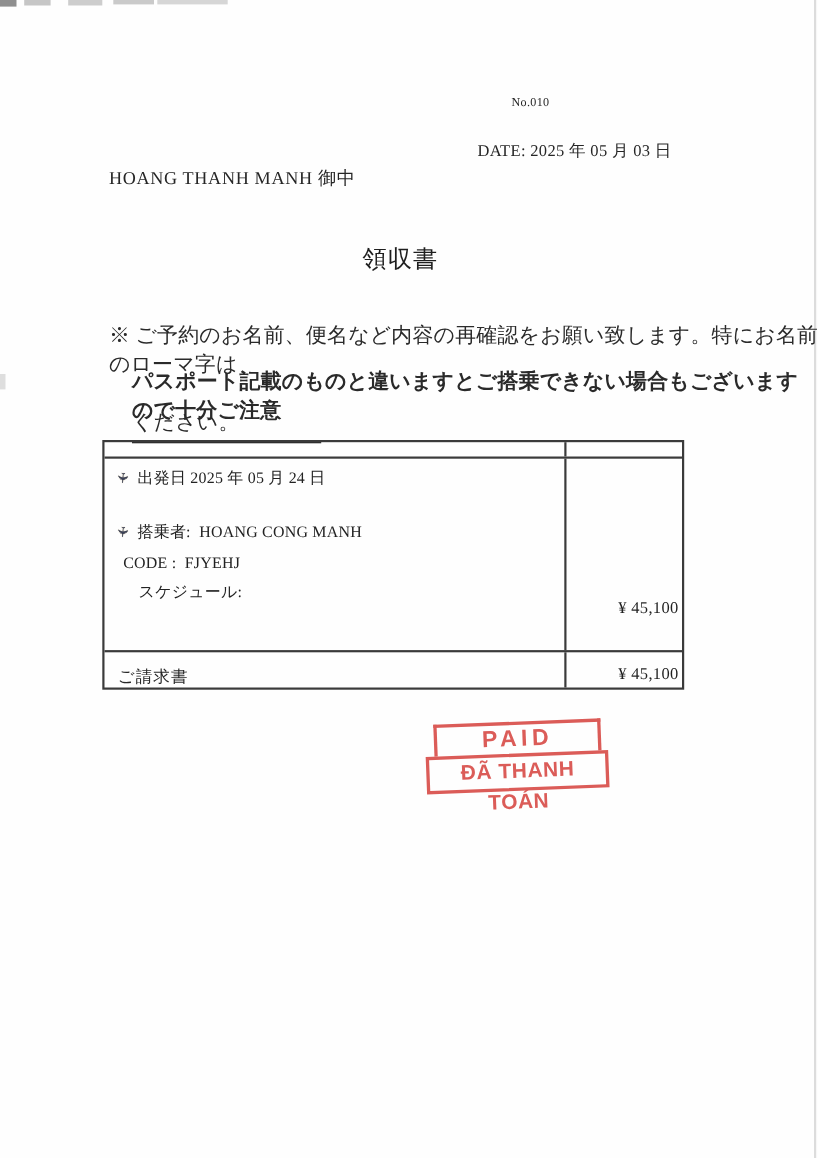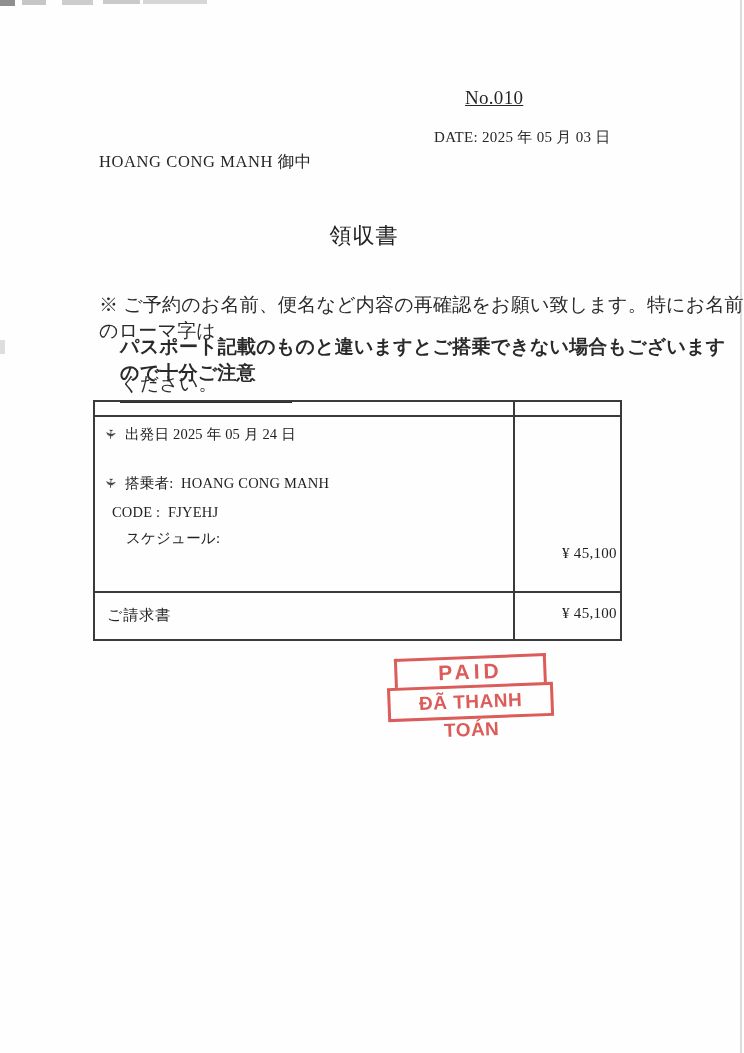--- a/index.html
+++ b/index.html
@@ -5,37 +5,37 @@
   html,body{margin:0;padding:0;}
   body{
     width:744px;height:1053px;position:relative;overflow:hidden;
     background:#fefefe;color:#262626;
     font-family:"Liberation Serif","DejaVu Serif",serif;
   }
   .abs{position:absolute;}
   .pre{white-space:pre;}
 
   
-  .receipt-number{left:465px;top:87px;font-size:19px;letter-spacing:.3px;text-decoration:underline;}
+  .receipt-number{left:465px;top:87px;font-size:11px;letter-spacing:.3px;}
   .issue-date{left:418px;top:128px;font-size:15px;letter-spacing:.3px;margin-left:16px;}
   .addressee{left:99px;top:151px;font-size:16.5px;letter-spacing:.6px;}
   .receipt-title{left:364px;top:221px;transform:translateX(-50%);font-size:22px;letter-spacing:1px;color:#1e1e1e;}
 
   
   .notice-line{font-size:19px;color:#2a2a2a;letter-spacing:.2px;}
   .notice-1{left:99px;top:292px;}
   .notice-2{left:120px;top:334px;font-weight:bold;}
   .notice-3{left:120px;top:371px;border-bottom:2px solid #2e2e2e;padding:0 74px 4px 0;}
 
   
   .receipt-table{left:93px;top:400px;width:525px;border:2px solid #3a3a3a;background:transparent;}
   .row{display:flex;}
   .row-strip{height:13px;border-bottom:2px solid #3a3a3a;}
   .row-main{height:174px;border-bottom:2px solid #3a3a3a;}
-  .row-total{height:46px;}
+  .row-total{height:32px;}
   .cell-left{width:418px;border-right:2px solid #3a3a3a;position:relative;}
   .cell-right{flex:1;position:relative;margin-left:37px;}
   .detail-line{position:absolute;left:12px;font-size:14.5px;letter-spacing:.2px;color:#222;}
   .bullet-line{display:flex;align-items:center;gap:9px;}
   .plane-icon{display:inline-block;transform:rotate(95deg);font-size:13px;color:#3c4257;
     font-family:"DejaVu Sans",sans-serif;text-shadow:0 0 1px rgba(160,120,30,.45);}
   .l-departure{top:8px;left:10px;}
   .l-passenger{top:57px;left:10px;}
   .l-code{top:87px;left:17px;}
   .l-schedlabel{top:112px;left:31px;}
@@ -71,21 +71,21 @@
   <div class="artifact a1"></div>
   <div class="artifact a2"></div>
   <div class="artifact a3"></div>
   <div class="artifact a4"></div>
   <div class="artifact a5"></div>
   <div class="artifact a6"></div>
   <div class="artifact a7"></div>
 
   <div class="abs receipt-number">No.010</div>
   <div class="abs issue-date pre">DATE: 2025 年 05 月 03 日</div>
-  <div class="abs addressee">HOANG CONG MANH 御中</div>
+  <div class="abs addressee">HOANG THANH MANH 御中</div>
   <div class="abs receipt-title">領収書</div>
 
   <div class="abs notice-line notice-1">※ ご予約のお名前、便名など内容の再確認をお願い致します。特にお名前のローマ字は</div>
   <div class="abs notice-line notice-2">パスポート記載のものと違いますとご搭乗できない場合もございますので十分ご注意</div>
   <div class="abs notice-line notice-3">ください。</div>
 
   <div class="abs receipt-table">
     <div class="row row-strip">
       <div class="cell-left"></div>
       <div class="cell-right"></div>

